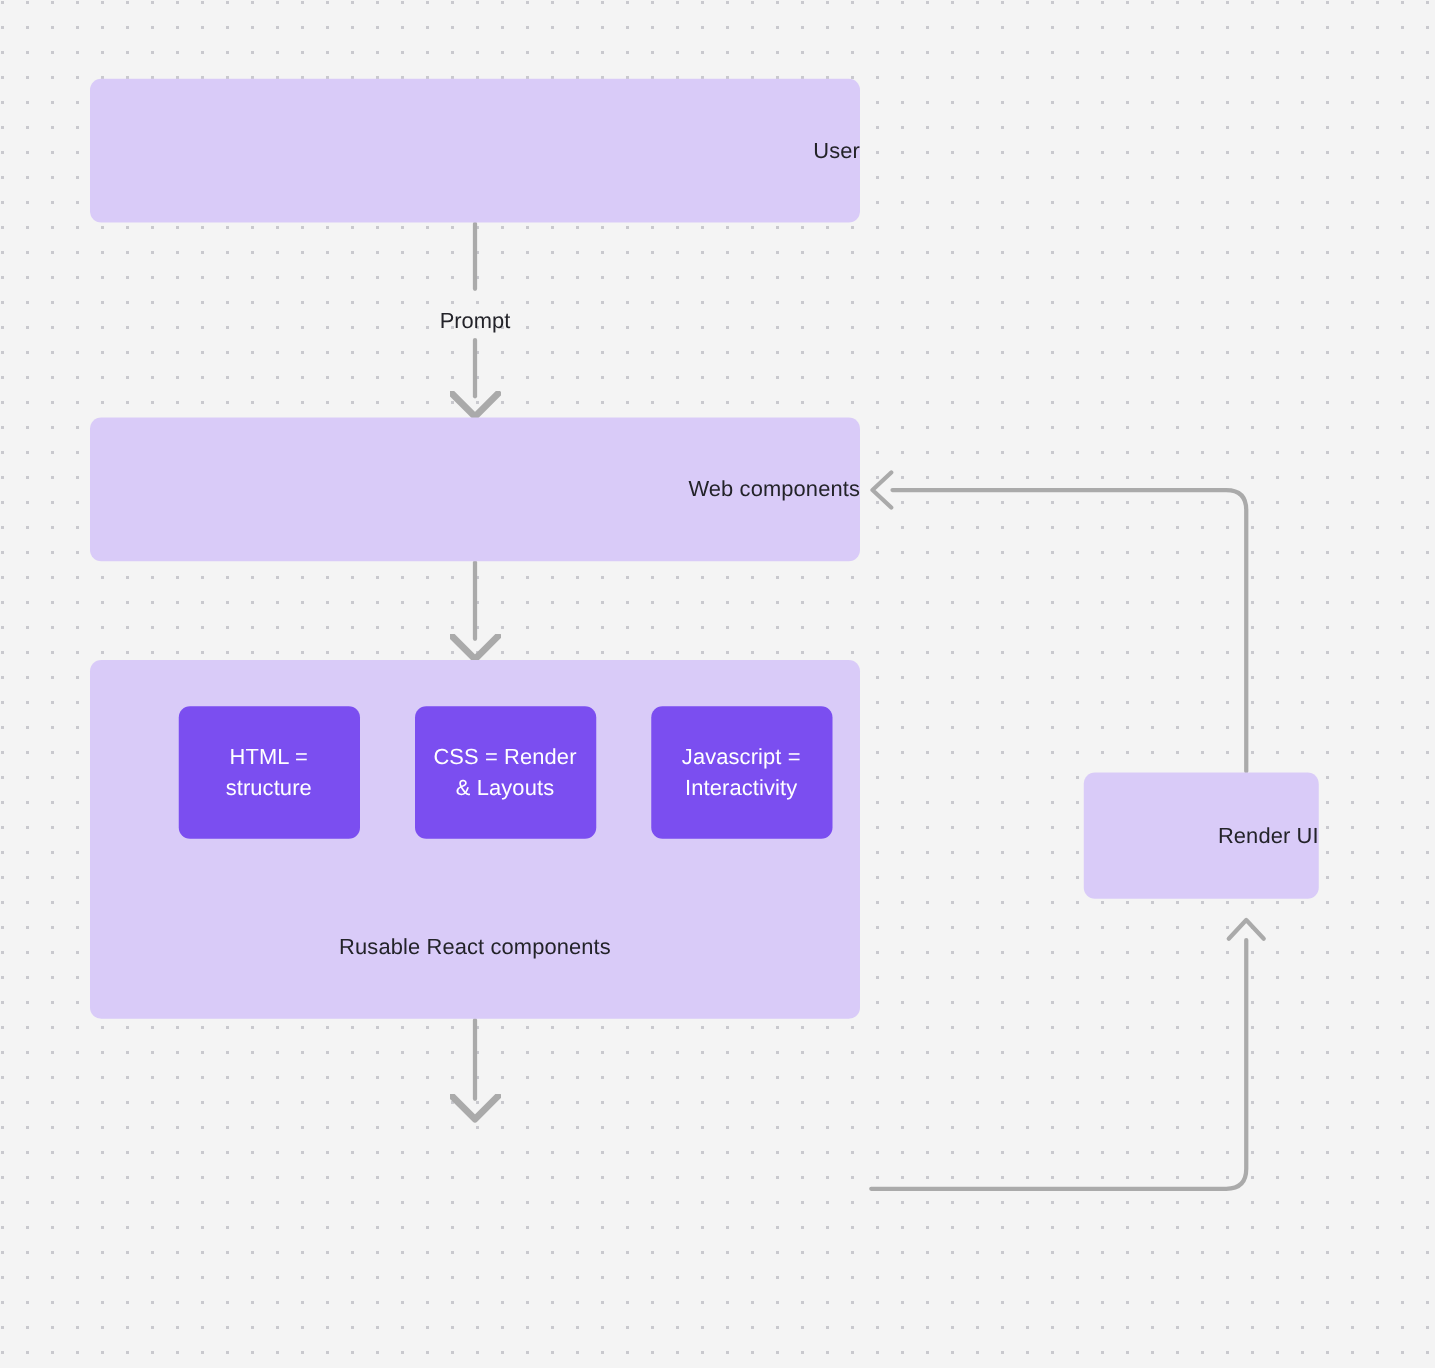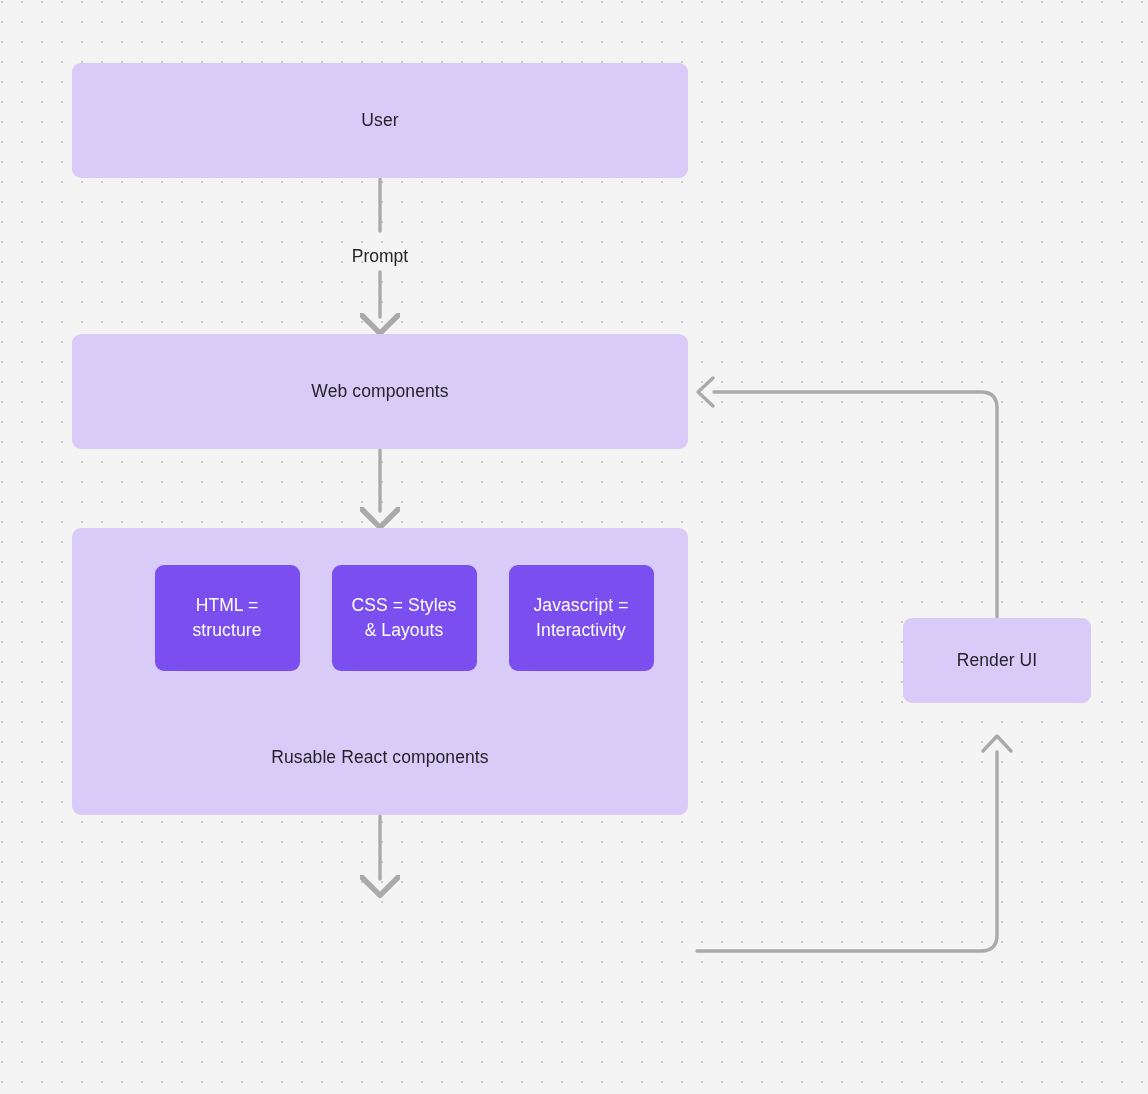--- a/index.html
+++ b/index.html
@@ -33,21 +33,21 @@
     width: 1148px;
     height: 1094px;
     pointer-events: none;
   }
 
   .node {
     position: absolute;
     border-radius: 9px;
     display: flex;
     align-items: center;
-    justify-content: center;
+    justify-content: flex-end;
     text-align: center;
     color: #232329;
     font-size: 17.5px;
     line-height: 1.35;
     letter-spacing: 0.1px;
   }
 
   .node-light { background-color: #d9cbf8; }
 
   .node-solid {
@@ -56,35 +56,35 @@
     border-radius: 9px;
     font-size: 17.5px;
     line-height: 1.42;
   }
 
   
   #node-user        { left: 72px;  top: 63px;  width: 616px; height: 115px; }
   #node-webapp      { left: 72px;  top: 334px; width: 616px; height: 115px; }
   #node-components  { left: 72px;  top: 528px; width: 616px; height: 287px; }
   #node-vite        { left: 72px;  top: 896px; width: 616px; height: 115px; }
-  #node-render      { left: 903px; top: 618px; width: 188px; height: 85px; }
+  #node-render      { left: 867px; top: 618px; width: 188px; height: 101px; }
 
   
   #node-components {
     display: block;
     padding: 0;
   }
 
   .stack-row {
     position: absolute;
     left: 0; top: 37px;
     width: 664px;
     display: flex;
     justify-content: center;
-    gap: 32px;
+    gap: 44px;
   }
 
   .stack-box {
     width: 145px;
     height: 106px;
     display: flex;
     align-items: center;
     justify-content: center;
     text-align: center;
     padding: 0 8px;
@@ -170,21 +170,21 @@
 
       <div class="stack-box node-solid">
         <span>
           <span>HTML =</span><br>
           <span>structure</span>
         </span>
       </div>
 
       <div class="stack-box node-solid">
         <span>
-          <span>CSS = Styles</span><br>
+          <span>CSS = Render</span><br>
           <span>&amp; Layouts</span>
         </span>
       </div>
 
       <div class="stack-box node-solid">
         <span>
           <span>Javascript =</span><br>
           <span>Interactivity</span>
         </span>
       </div>

